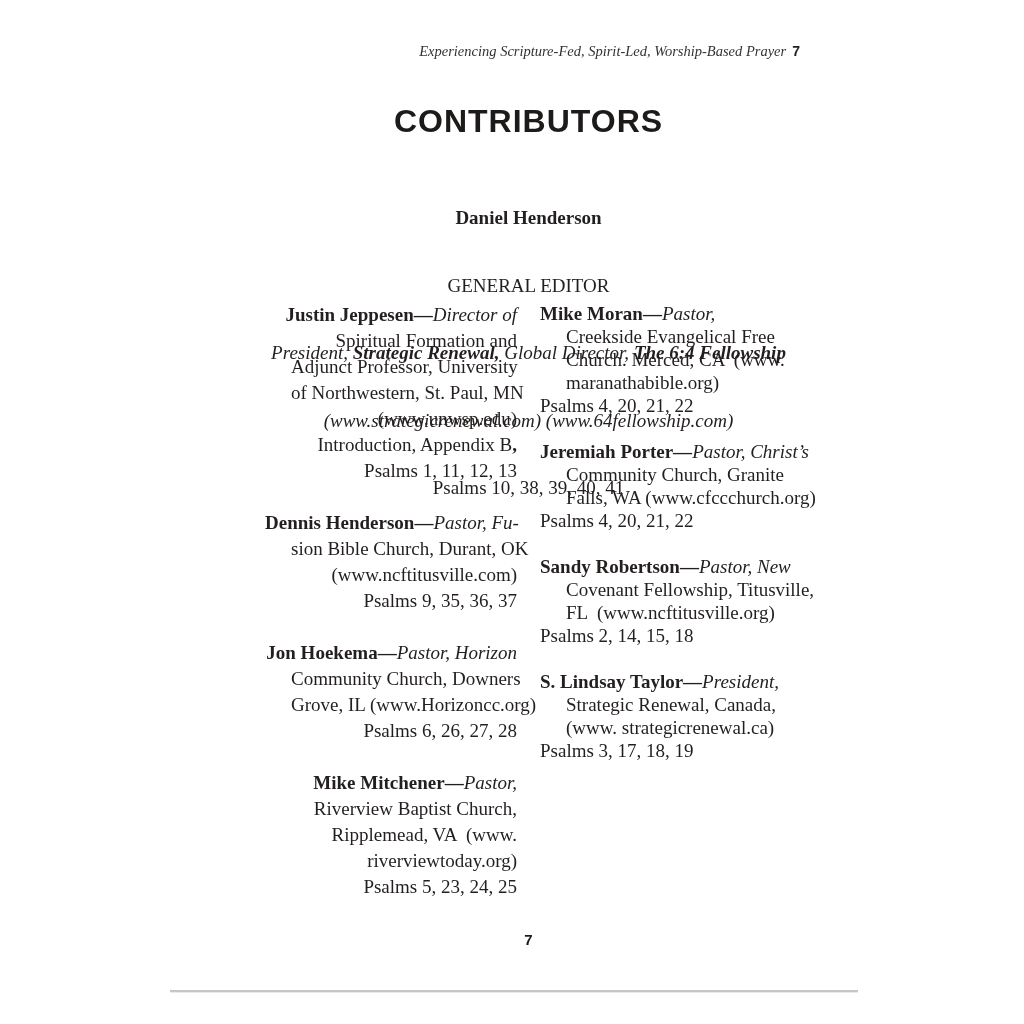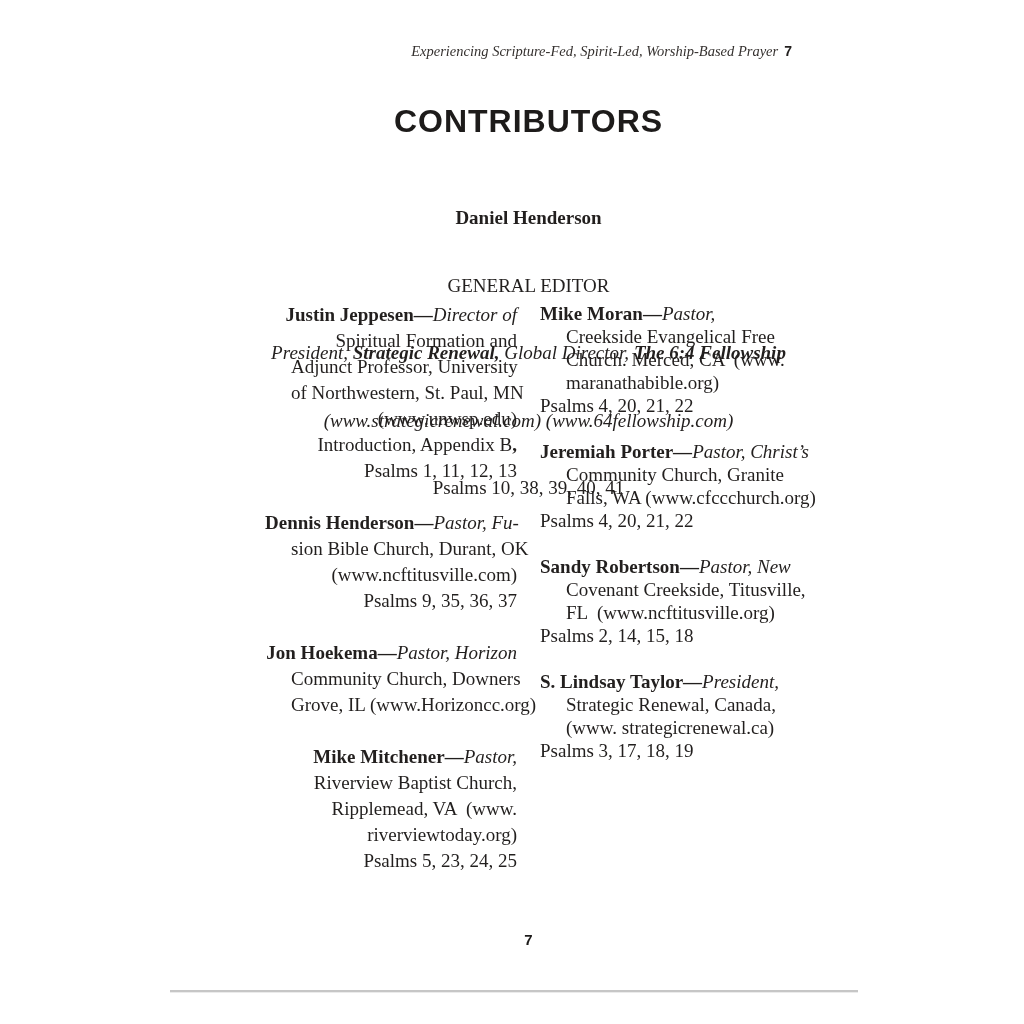--- a/index.html
+++ b/index.html
@@ -14,21 +14,21 @@
     position: relative;
     width: 1024px;
     height: 1024px;
     background: #ffffff;
     color: #221f1e;
     font-family: "Liberation Serif", "DejaVu Serif", serif;
   }
   .running-header {
     position: absolute;
     top: 24px;
-    left: 0;
+    left: 8px;
     width: 792px;
     text-align: right;
     font-style: italic;
     font-size: 14.5px;
     line-height: 18px;
     color: #35312f;
     white-space: pre;
   }
   .running-header .rh-num {
     font-style: normal;
@@ -142,20 +142,21 @@
         <div class="line first"><span class="name">Dennis Henderson—</span><span class="desc">Pastor, Fu-</span></div>
         <div class="line cont">sion Bible Church, Durant, OK</div>
         <div class="line cont">(www.ncftitusville.com)</div>
         <div class="line">Psalms 9, 35, 36, 37</div>
       </article>
 
       <article class="entry">
         <div class="line first"><span class="name">Jon Hoekema—</span><span class="desc">Pastor, Horizon</span></div>
         <div class="line cont">Community Church, Downers</div>
         <div class="line cont">Grove, IL (www.Horizoncc.org)</div>
+        <div class="line">Psalms 6, 26, 27, 28</div>
       </article>
 
       <article class="entry">
         <div class="line first"><span class="name">Mike Mitchener—</span><span class="desc">Pastor,</span></div>
         <div class="line cont">Riverview Baptist Church,</div>
         <div class="line cont">Ripplemead, VA  (www.</div>
         <div class="line cont">riverviewtoday.org)</div>
         <div class="line">Psalms 5, 23, 24, 25</div>
       </article>
 
@@ -173,21 +174,21 @@
 
       <article class="entry">
         <div class="line first"><span class="name">Jeremiah Porter—</span><span class="desc">Pastor, Christ’s</span></div>
         <div class="line cont">Community Church, Granite</div>
         <div class="line cont">Falls, WA (www.cfccchurch.org)</div>
         <div class="line">Psalms 4, 20, 21, 22</div>
       </article>
 
       <article class="entry">
         <div class="line first"><span class="name">Sandy Robertson—</span><span class="desc">Pastor, New</span></div>
-        <div class="line cont">Covenant Creekside, Titusville,</div>
+        <div class="line cont">Covenant Fellowship, Titusville,</div>
         <div class="line cont">FL  (www.ncftitusville.org)</div>
         <div class="line">Psalms 2, 14, 15, 18</div>
       </article>
 
       <article class="entry">
         <div class="line first"><span class="name">S. Lindsay Taylor—</span><span class="desc">President,</span></div>
         <div class="line cont">Strategic Renewal, Canada,</div>
         <div class="line cont">(www. strategicrenewal.ca)</div>
         <div class="line">Psalms 3, 17, 18, 19</div>
       </article>

